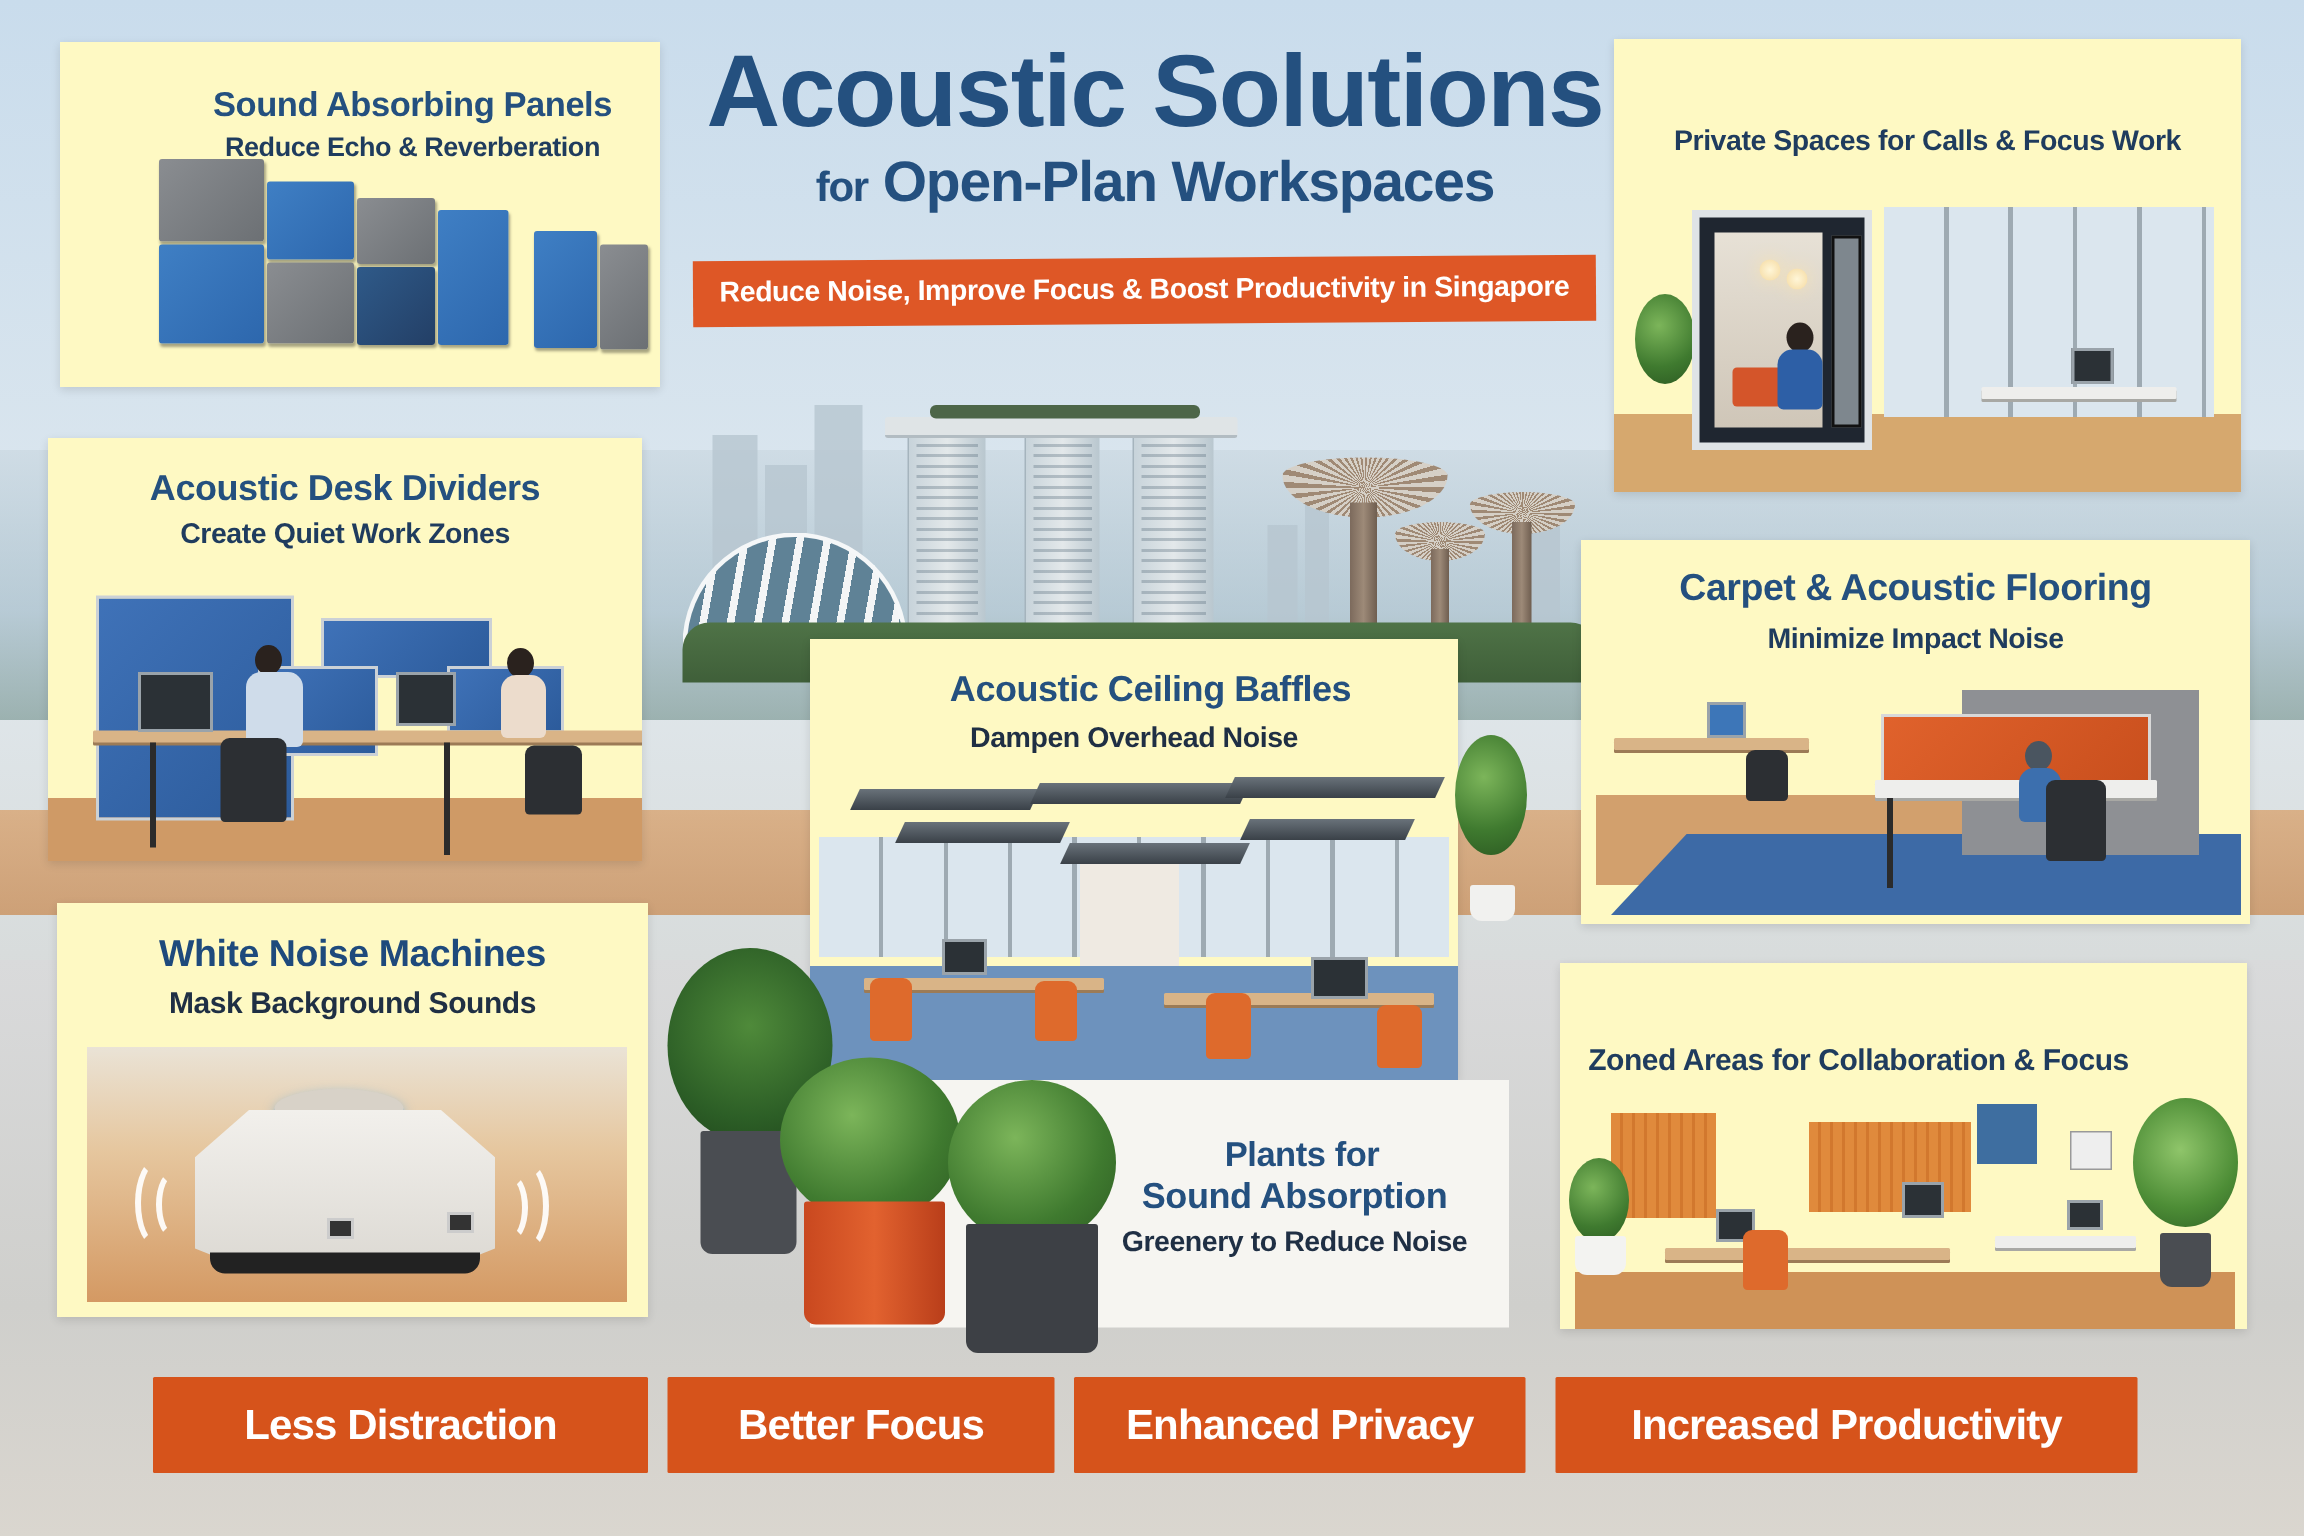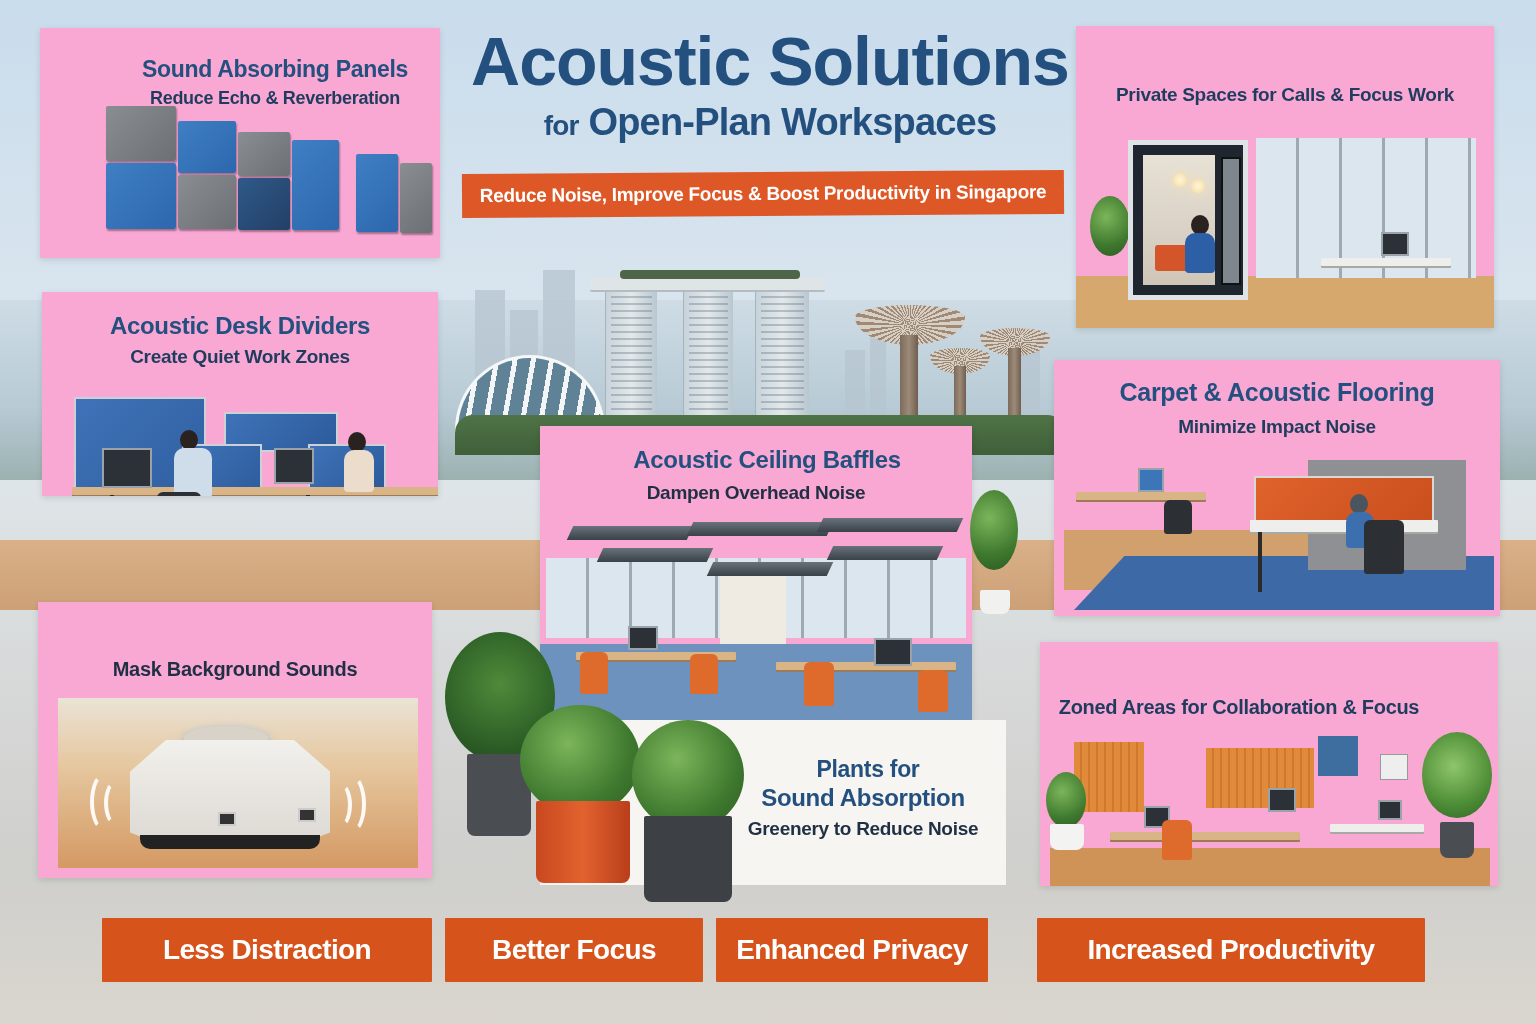--- a/index.html
+++ b/index.html
@@ -11,21 +11,21 @@
   }
   .sky-band { position: absolute; left: 0; top: 300px; width: 1536px; height: 180px;
     background: linear-gradient(180deg, #c8d6df 0%, #9eb8c6 60%, #6f8f8a 100%); opacity: .6; }
   .wood-band { position: absolute; left: 0; top: 540px; width: 1536px; height: 70px;
     background: linear-gradient(180deg, #d8a06a, #c98c55); opacity: .75; }
   .floor { position: absolute; left: 0; top: 640px; width: 1536px; height: 384px;
     background: linear-gradient(180deg, #d9dadb 0%, #cfcfcc 60%, #dad6cf 100%); }
 
   .panel {
     position: absolute;
-    background: #f9a8d4;
+    background: #fef9c3;
     box-shadow: 0 2px 6px rgba(0,0,0,.12);
     overflow: hidden;
   }
   .panel .ttl {
     position: absolute; left: 0; right: 0;
     text-align: center; color: #24507f; font-weight: 700;
     letter-spacing: -0.3px; white-space: nowrap;
   }
   .panel .sub {
     position: absolute; left: 0; right: 0;
@@ -184,21 +184,21 @@
   <div class="pod-lamp" style="left:40px;top:28px;"></div>
   <div class="pod-lamp" style="left:58px;top:34px;"></div>
   <div style="position:absolute;left:22px;top:100px;width:34px;height:26px;background:#d4552a;border-radius:3px;"></div>
   <div class="person" style="left:50px;top:70px;">
     <div class="head" style="left:8px;top:0;"></div>
     <div class="body" style="left:2px;top:18px;background:#2d5fa6;"></div>
   </div>
   <div class="pod-door"></div>
 </div>
 
-<div class="panel" style="left:42px;top:292px;width:396px;height:204px;">
+<div class="panel" style="left:32px;top:292px;width:396px;height:282px;">
   <div class="ttl" style="top:20px;font-size:24px;">Acoustic Desk Dividers</div>
   <div class="sub" style="top:54px;font-size:19px;">Create Quiet Work Zones</div>
   <div class="scene" style="left:0;top:0;width:396px;height:282px;">
     <div style="position:absolute;left:0;top:240px;width:396px;height:42px;background:#cf9a66;"></div>
     <div class="divider" style="left:32px;top:105px;width:132px;height:150px;"></div>
     <div class="divider" style="left:182px;top:120px;width:114px;height:40px;"></div>
     <div class="divider" style="left:140px;top:152px;width:80px;height:60px;"></div>
     <div class="divider" style="left:266px;top:152px;width:78px;height:45px;"></div>
     <div class="desk" style="left:30px;top:195px;width:370px;"></div>
     <div class="leg" style="left:68px;top:203px;height:70px;"></div>
@@ -257,20 +257,21 @@
     <div class="chair" style="left:110px;top:140px;width:28px;height:34px;"></div>
     <div class="person" style="left:292px;top:134px;">
       <div class="head" style="left:4px;top:0;background:#4a5560;"></div>
       <div class="body" style="left:0;top:18px;width:28px;height:36px;background:#3c6fae;"></div>
     </div>
     <div class="chair" style="left:310px;top:160px;width:40px;height:54px;"></div>
   </div>
 </div>
 
 <div class="panel" style="left:38px;top:602px;width:394px;height:276px;">
+  <div class="ttl" style="top:20px;font-size:25px;color:#1e4a7c;">White Noise Machines</div>
   <div class="sub" style="top:56px;font-size:20px;color:#1f2f44;">Mask Background Sounds</div>
   <div style="position:absolute;left:20px;top:96px;width:360px;height:170px;background:linear-gradient(180deg,#eae3d6 0%,#e6c79f 40%,#d49963 100%);"></div>
 </div>
 <div>
   <div class="wnm-top"></div>
   <div class="wnm-body"></div>
   <div class="wnm-base"></div>
   <div class="port" style="left:218px;top:812px;"></div>
   <div class="port" style="left:298px;top:808px;"></div>
   <div class="wave" style="left:90px;top:772px;width:30px;height:60px;border-right-color:transparent;border-top-color:transparent;border-bottom-color:transparent;"></div>
@@ -323,14 +324,14 @@
     </div>
     <div class="plant" style="left:382px;top:90px;">
       <div class="leaves" style="left:0;top:0;width:70px;height:86px;background:radial-gradient(circle at 45% 40%,#8fc56a,#4d8d36 60%,#2f6225);"></div>
       <div class="pot" style="left:18px;top:90px;width:34px;height:36px;background:#4a4d52;"></div>
     </div>
   </div>
 </div>
 
 <div class="benefit" style="left:102px;width:330px;">Less Distraction</div>
 <div class="benefit" style="left:445px;width:258px;">Better Focus</div>
-<div class="benefit" style="left:716px;width:272px;">Enhanced Privacy</div>
+<div class="benefit" style="left:716px;width:301px;">Enhanced Privacy</div>
 <div class="benefit" style="left:1037px;width:388px;">Increased Productivity</div>
 
 </body></html>

